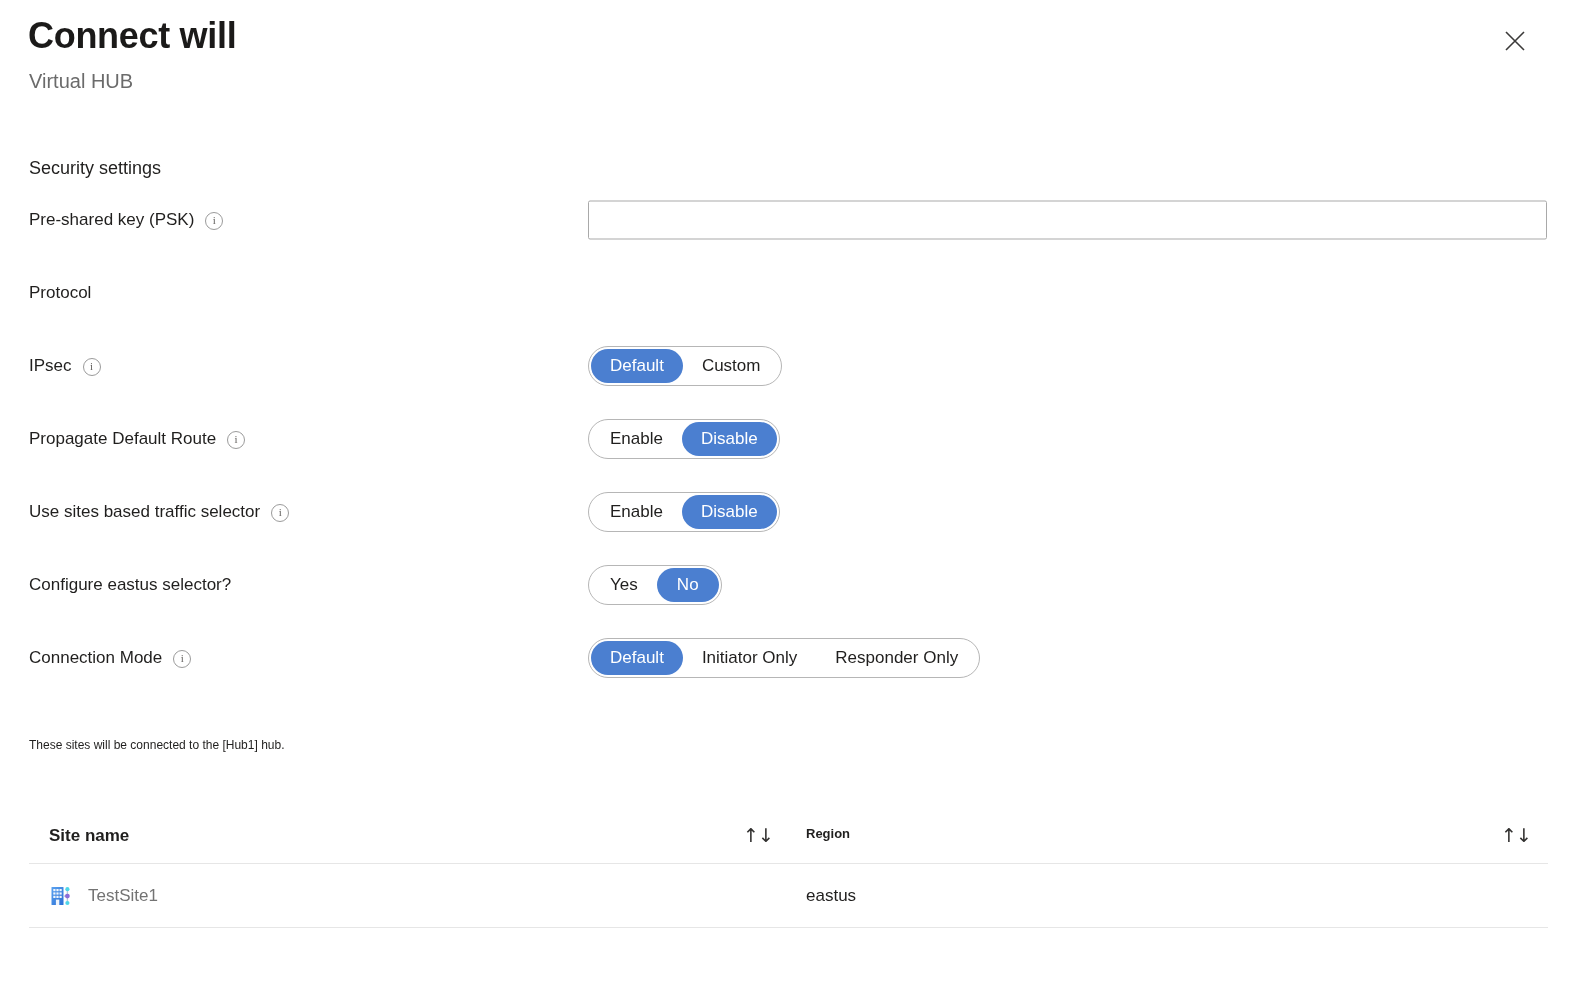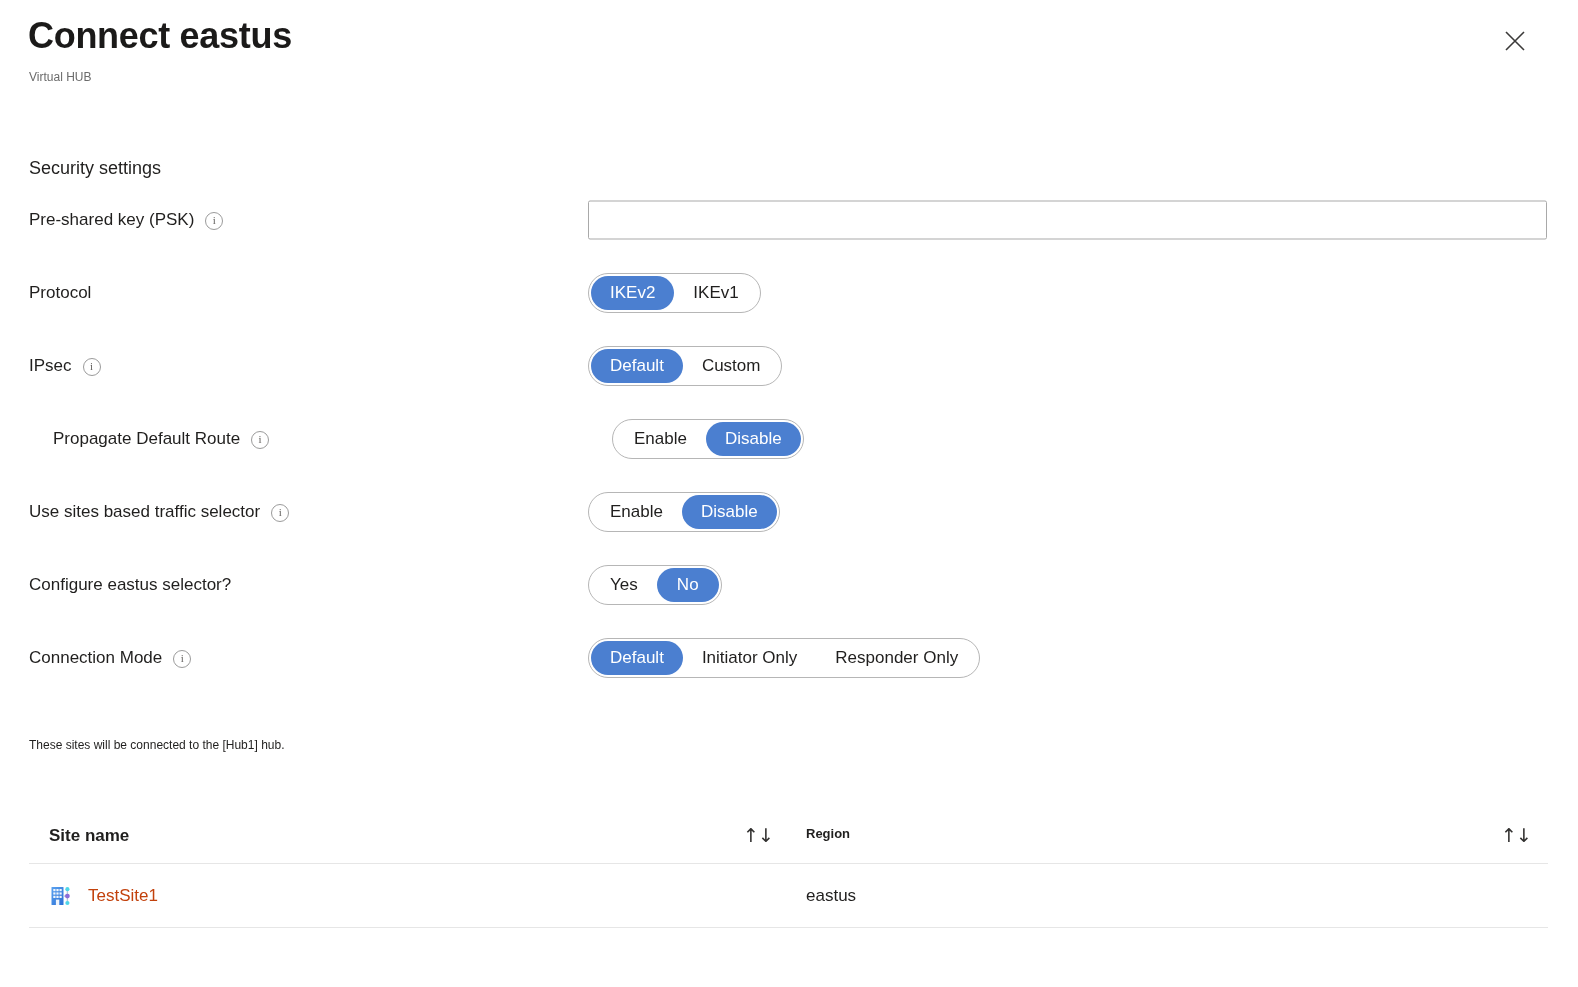--- a/index.html
+++ b/index.html
@@ -31,21 +31,21 @@
     font-size: 36px;
     font-weight: 600;
     letter-spacing: -0.3px;
     color: #1b1a19;
     line-height: 1.2;
   }
   .blade-subtitle {
     position: absolute;
     left: 29px;
     top: 70px;
-    font-size: 12px;
+    font-size: 20px;
     font-weight: 400;
     color: #6b6b6b;
   }
   .close-button {
     position: absolute;
     right: 46px;
     top: 24px;
     width: 34px;
     height: 34px;
     display: flex;
@@ -231,21 +231,21 @@
     cursor: pointer;
   }
   .cell-site-name {
     position: absolute;
     left: 20px;
     top: 50%;
     transform: translateY(-50%);
     display: flex;
     align-items: center;
     font-size: 17px;
-    color: #c2410c;
+    color: #737373;
   }
   .site-icon {
     width: 26px;
     height: 26px;
     margin-right: 13px;
     flex: 0 0 auto;
     display: block;
   }
   .cell-region {
     position: absolute;
@@ -253,21 +253,21 @@
     top: 50%;
     transform: translateY(-50%);
     font-size: 17px;
     color: #201f1e;
   }
 </style>
 </head>
 <body>
 
 <div class="blade-header">
-  <div class="blade-title">Connect eastus</div>
+  <div class="blade-title">Connect will</div>
   <div class="blade-subtitle">Virtual HUB</div>
   <button class="close-button" aria-label="Close">
     <svg width="22" height="22" viewBox="0 0 22 22">
       <path d="M2,2 L20,20 M20,2 L2,20" stroke="#3b3a39" stroke-width="1.6" fill="none"></path>
     </svg>
   </button>
 </div>
 
 <div class="form-area">
   <div class="section-heading">Security settings</div>
@@ -279,40 +279,36 @@
           <span>i</span>
         </i>
     </div>
     <input class="psk-input" type="text" value="" placeholder="" style="">
   </div>
 
   <div class="field-row" style="top:123px;">
     <div class="field-label">
       <span>Protocol</span>
     </div>
-    <div class="choice-group">
-      <button class="choice-option selected">IKEv2</button>
-      <button class="choice-option">IKEv1</button>
-    </div>
   </div>
 
   <div class="field-row" style="top:196px;">
     <div class="field-label">
       <span>IPsec</span>
       <i class="info-icon">
           <span>i</span>
         </i>
     </div>
     <div class="choice-group">
       <button class="choice-option selected">Default</button>
       <button class="choice-option">Custom</button>
     </div>
   </div>
 
-  <div class="field-row" style="top:269px;margin-left:24px;">
+  <div class="field-row" style="top:269px;">
     <div class="field-label">
       <span>Propagate Default Route</span>
       <i class="info-icon">
           <span>i</span>
         </i>
     </div>
     <div class="choice-group">
       <button class="choice-option">Enable</button>
       <button class="choice-option selected">Disable</button>
     </div>

